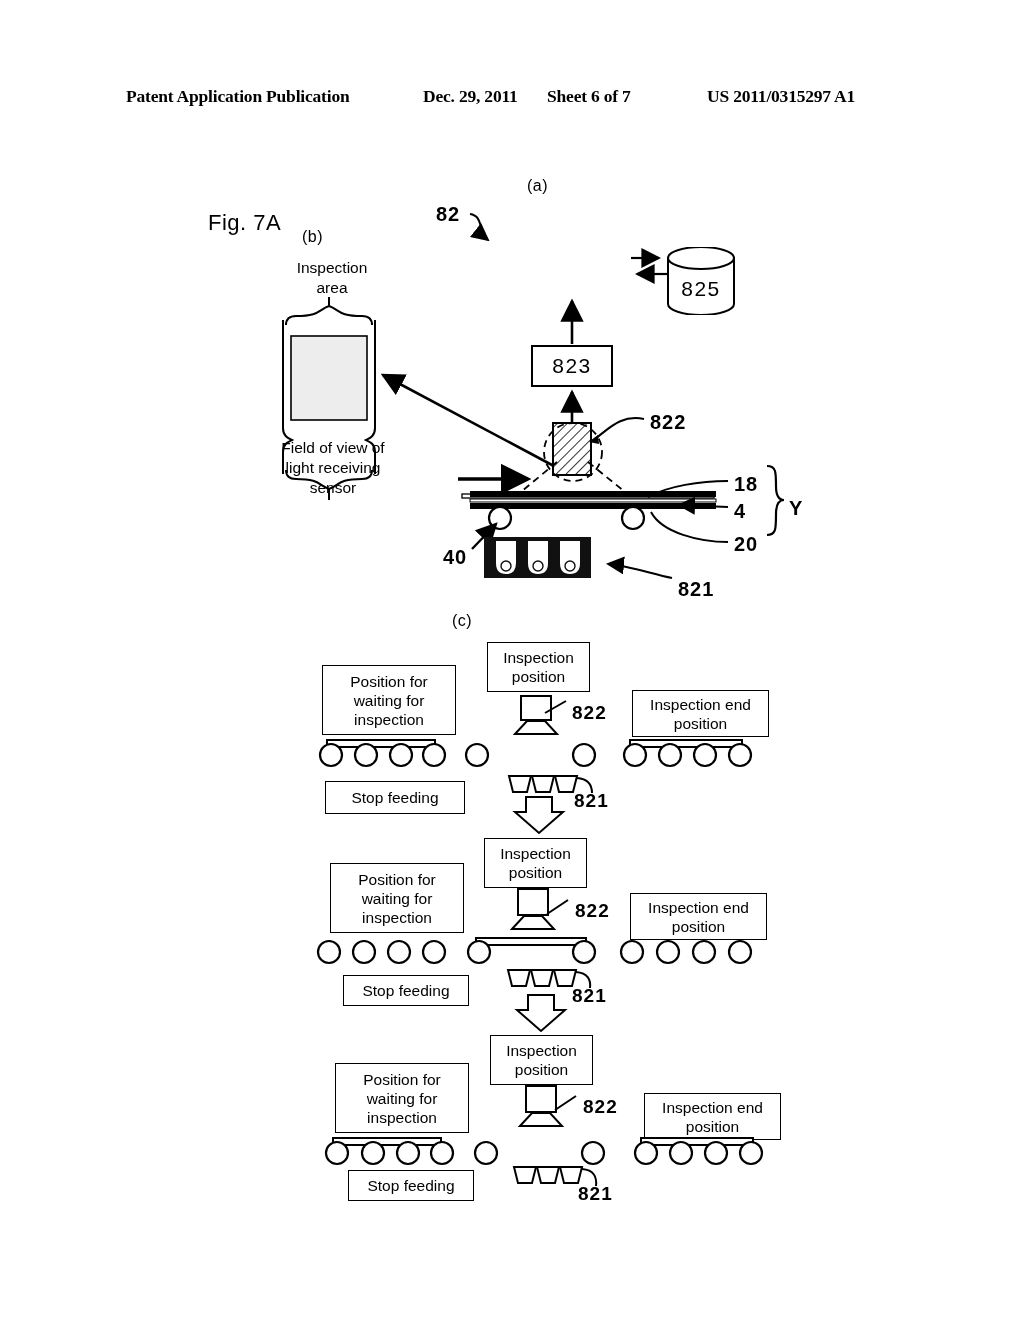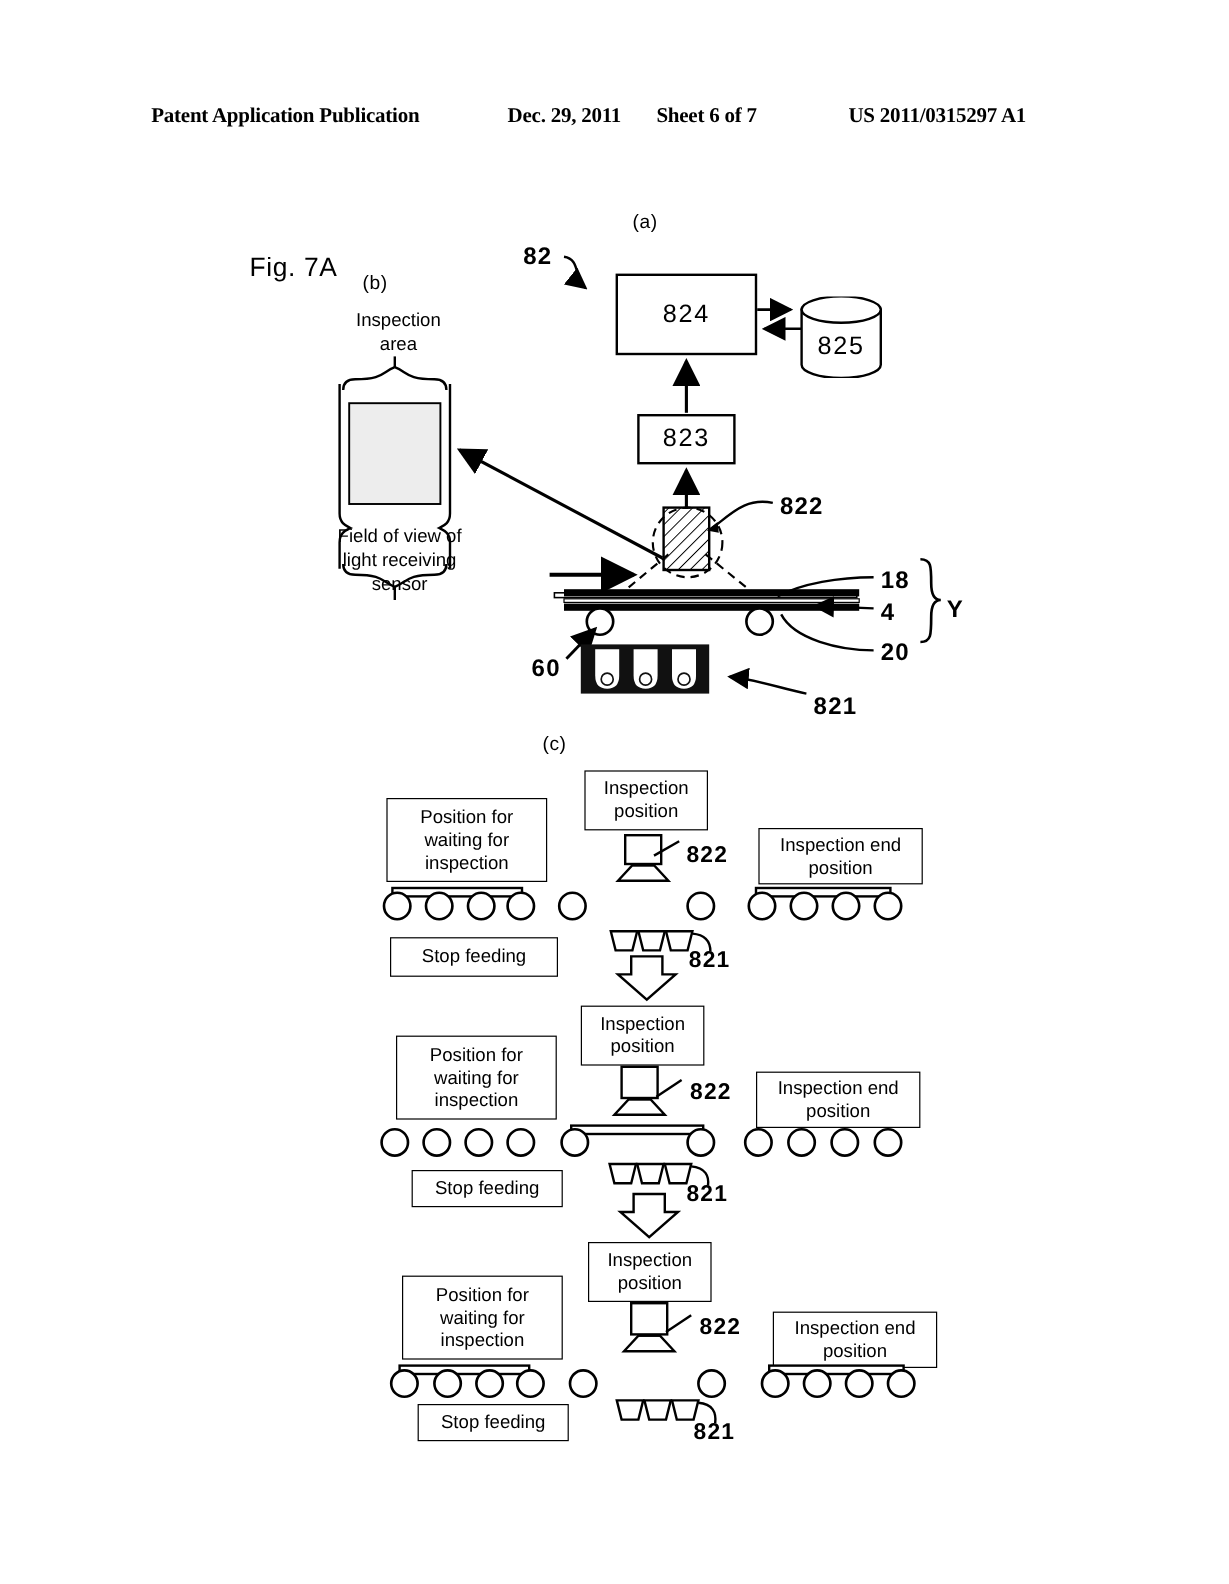--- a/index.html
+++ b/index.html
@@ -62,36 +62,35 @@
   </div>
 
   <div class="t figlabel" style="left:208px;top:166px;margin-top:44px;">Fig. 7A</div>
 
   <div class="t sub" style="left:527px;top:177px;">(a)</div>
   <div class="t sub" style="left:302px;top:228px;">(b)</div>
   <div class="t sub" style="left:452px;top:612px;">(c)</div>
 
   <div class="t ref" style="left:436px;top:203px;text-align:right;">82</div>
 
-  <div class="nbox" style="left:513px;top:228px;width:118px;height:68px;">824</div>
 
   <div class="cyl" style="left:666px;top:247px;width:70px;height:84px;">
     <svg width="70" height="68" viewBox="0 0 70 68">
       <path d="M2,11 L2,57 A33,11 0 0 0 68,57 L68,11 Z" fill="#fff" stroke="#000" stroke-width="2"></path>
       <ellipse cx="35" cy="11" rx="33" ry="11" fill="#fff" stroke="#000" stroke-width="2"></ellipse>
     </svg>
     <div class="cyl-label">825</div>
   </div>
 
   <div class="nbox" style="left:531px;top:345px;width:82px;height:42px;">823</div>
 
   <div class="t ref" style="left:650px;top:411px;">822</div>
   <div class="t ref" style="left:678px;top:578px;">821</div>
 
-  <div class="t ref" style="left:443px;top:546px;">60</div>
+  <div class="t ref" style="left:443px;top:546px;">40</div>
   <div class="t ref" style="left:734px;top:473px;">18</div>
   <div class="t ref" style="left:734px;top:500px;">4</div>
   <div class="t ref" style="left:734px;top:533px;">20</div>
   <div class="t ref" style="left:789px;top:497px;">Y</div>
 
   <div class="t cap" style="left:272px;top:258px;width:120px;">Inspection</div>
   <div class="t cap" style="left:272px;top:278px;width:120px;">area</div>
 
   <div class="t cap" style="left:262px;top:438px;width:142px;">Field of view of</div>
   <div class="t cap" style="left:262px;top:458px;width:142px;">light receiving</div>

